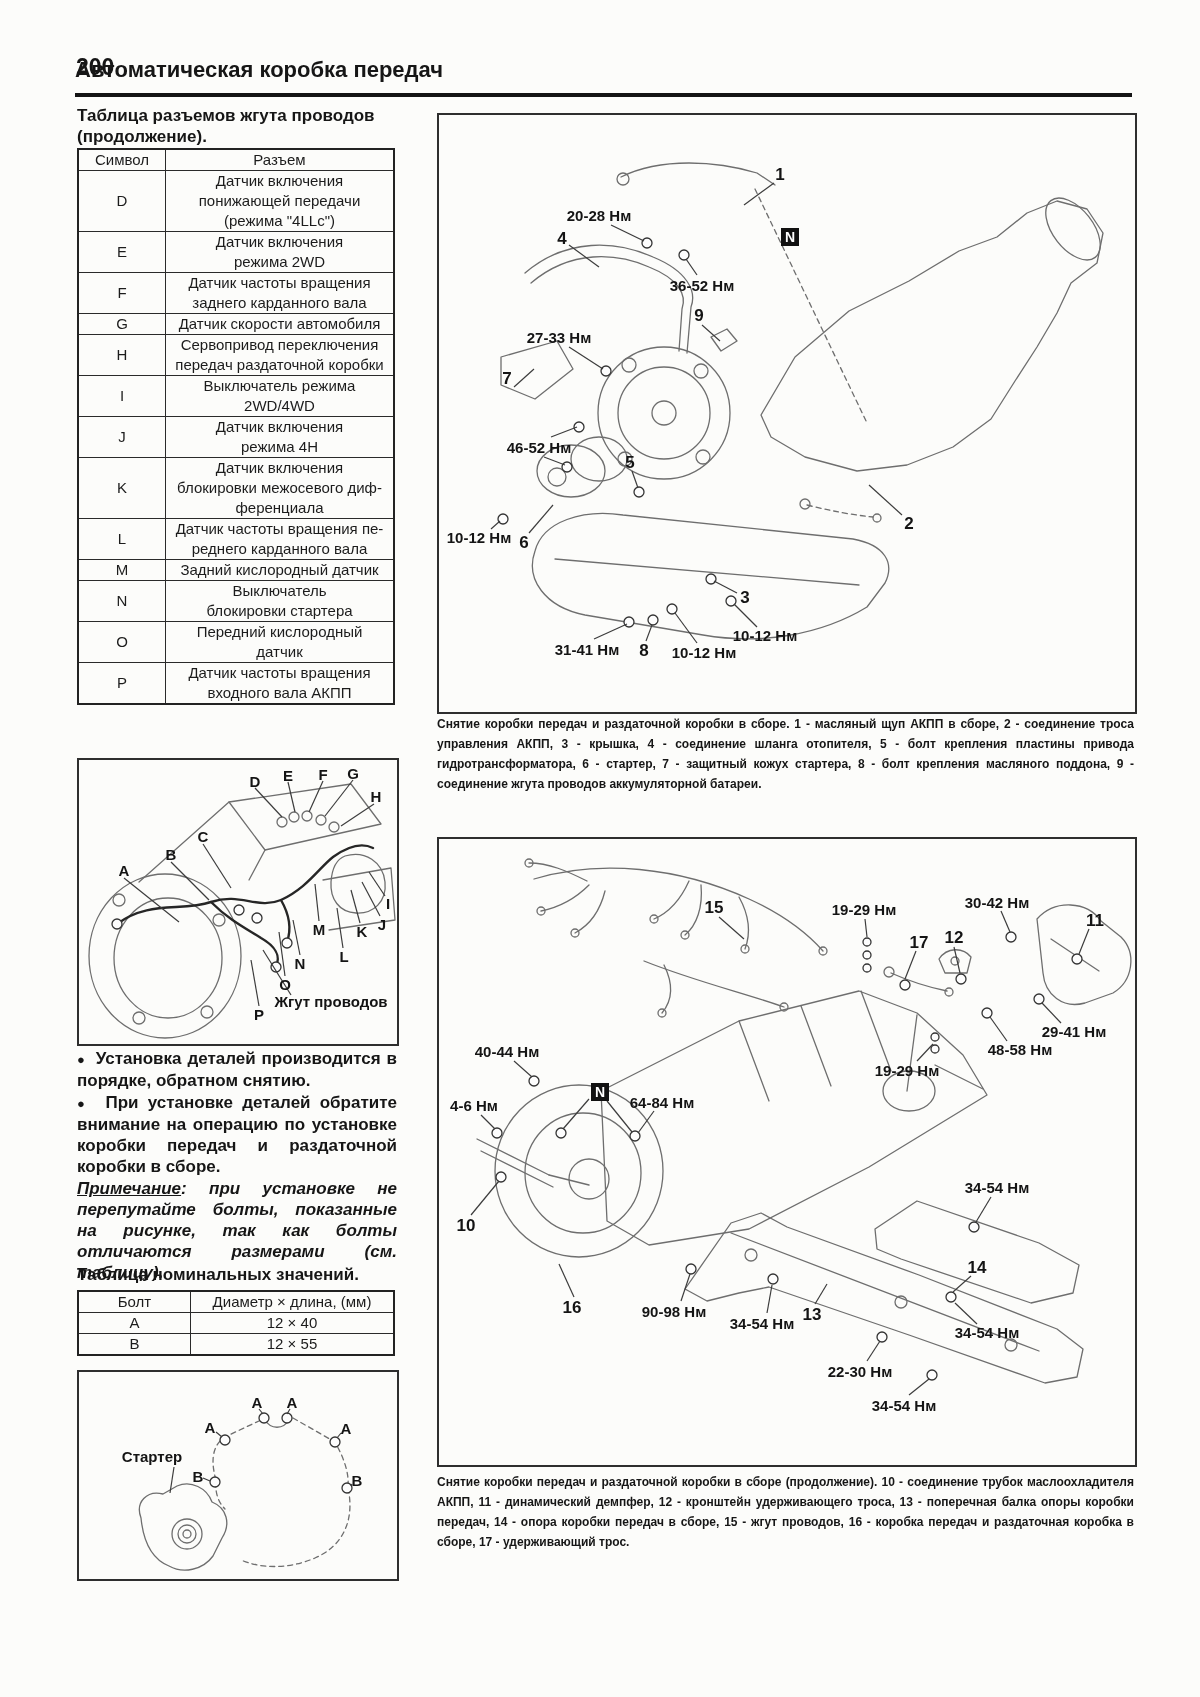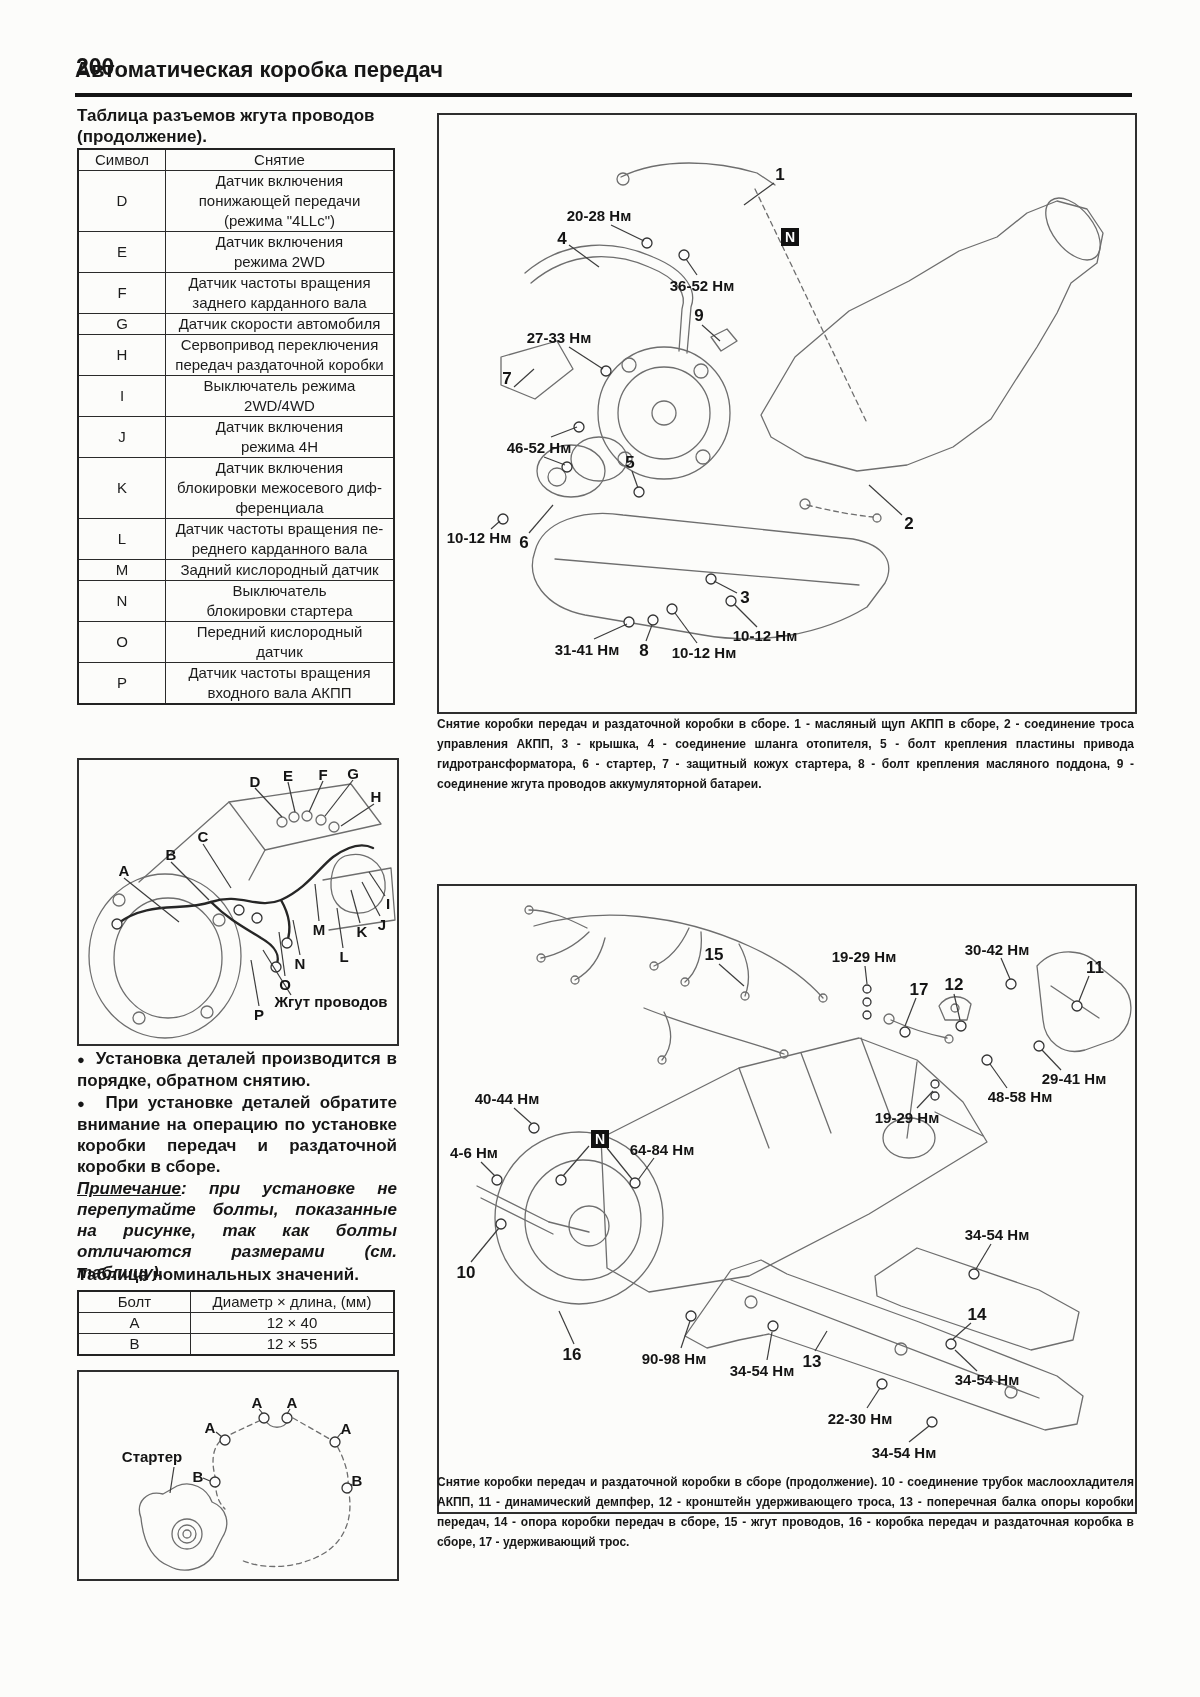--- a/index.html
+++ b/index.html
@@ -41,21 +41,21 @@
   <div class="pageno">200</div>
   <div class="ptitle">Автоматическая коробка передач</div>
   <div class="rule"></div>
 
   <div class="lh" style="top:105px">Таблица разъемов жгута проводов (продолжение).</div>
 
   <table class="t1">
     <thead>
       <tr>
         <th style="width:80px">Символ</th>
-        <th>Снятие</th>
+        <th>Разъем</th>
       </tr>
     </thead>
     <tbody>
         <tr>
           <td>D</td>
           <td>Датчик включения
 понижающей передачи
 (режима "4LLc")</td>
         </tr>
         <tr>
@@ -350,21 +350,21 @@
         <text x="306" y="482" class="big">3</text>
         <text x="148" y="534" class="">31-41 Нм</text>
         <text x="205" y="535" class="big">8</text>
         <text x="265" y="537" class="">10-12 Нм</text>
         <text x="326" y="520" class="">10-12 Нм</text>
       </svg>
   </div>
 
   <div class="cap" style="top:714px">Снятие коробки передач и раздаточной коробки в сборе. 1 - масляный щуп АКПП в сборе, 2 - соединение троса управления АКПП, 3 - крышка, 4 - соединение шланга отопителя, 5 - болт крепления пластины привода гидротрансформатора, 6 - стартер, 7 - защитный кожух стартера, 8 - болт крепления масляного поддона, 9 - соединение жгута проводов аккумуляторной батареи.</div>
 
-  <div class="figbox" style="left:437px;top:884px;width:696px;height:626px">
+  <div class="figbox" style="left:437px;top:837px;width:696px;height:626px">
     <svg viewBox="0 0 696 626">
       <g class="art">
         <path d="M95,40 C160,20 240,28 310,60 C345,76 368,94 384,112"></path>
         <path d="M148,42 C128,32 110,24 90,24"></path>
         <path d="M150,46 C136,60 122,68 102,72"></path>
         <path d="M166,52 C161,72 151,86 136,94"></path>
         <path d="M250,42 C241,62 229,74 215,80"></path>
         <path d="M262,46 C264,68 258,86 246,96"></path>
         <path d="M300,58 C310,76 312,94 306,110"></path>
         <path d="M205,122 C255,142 305,154 345,168"></path>

